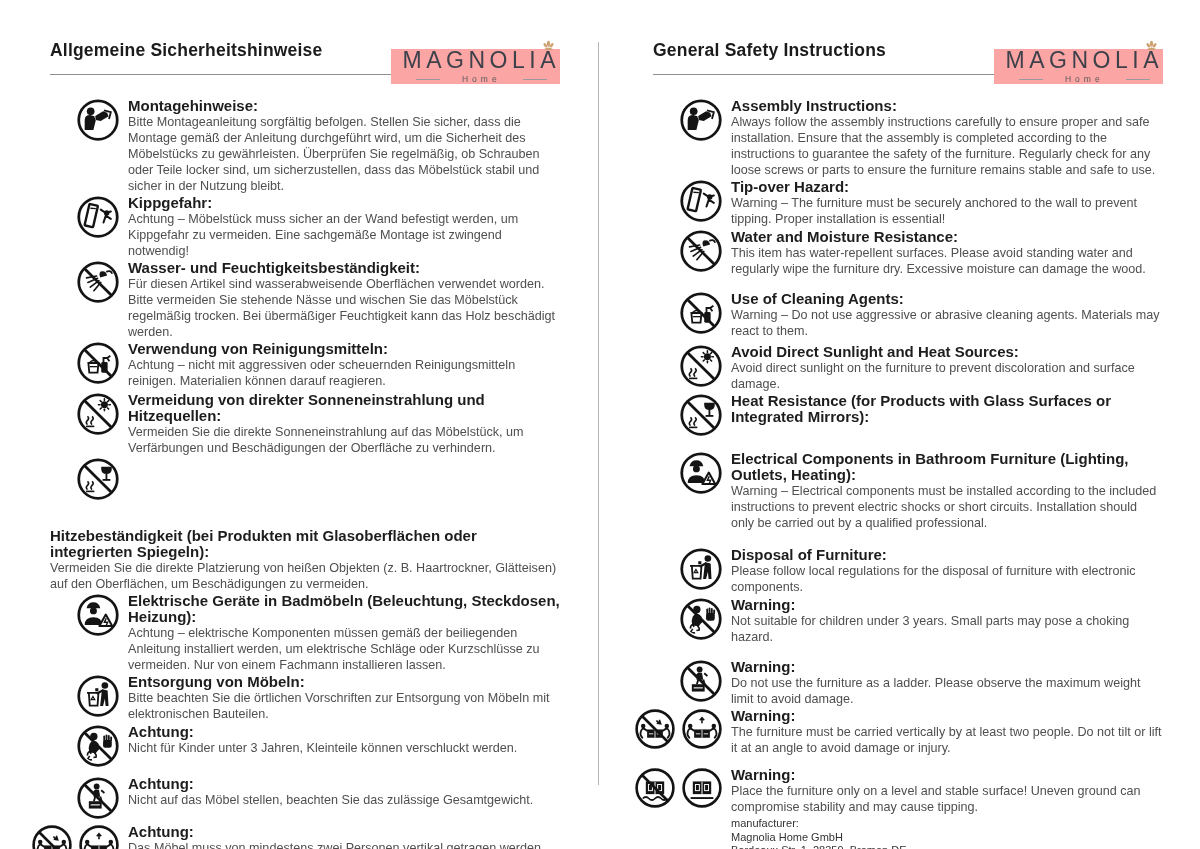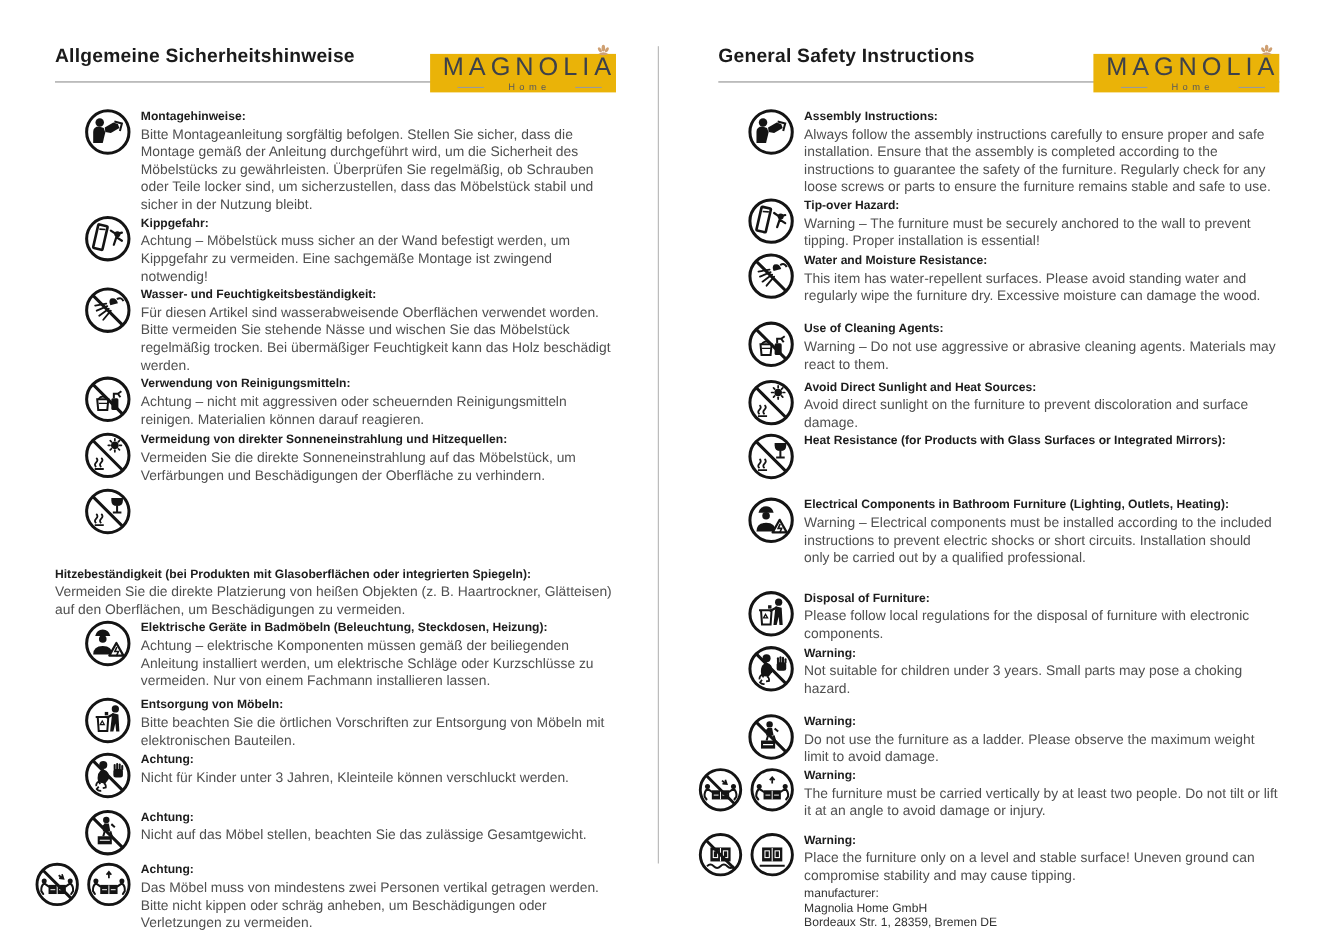--- a/index.html
+++ b/index.html
@@ -9,35 +9,35 @@
   }
   .divider { position:absolute; left:598px; top:42px; bottom:64px; width:1px; background:var(--divider,#b5b5b5); }
 
   .col { position:absolute; top:40px; width:510px; }
   .col-left  { left:50px; }
   .col-right { left:653px; }
 
   .col-header { position:relative; border-bottom:1px solid #8f8f8f; height:34px; margin-bottom:22px; }
   .col-title { margin:0; font-size:17.5px; font-weight:bold; color:#1b1b1b; letter-spacing:.2px; }
 
-  .logo { position:absolute; right:0; bottom:-10px; background:#eab308; padding-left:12px; text-align:right; }
+  .logo { position:absolute; right:0; bottom:-10px; background:#fca5a5; padding-left:12px; text-align:right; }
   .logo-word { position:relative; font-size:23px; letter-spacing:4.5px; color:var(--brand,#3d414a); line-height:1; }
   .logo-flower { position:absolute; top:-9px; right:4px; width:15px; height:12px; }
   .logo-sub { display:flex; align-items:center; justify-content:center; gap:22px; margin-top:2px; }
   .logo-sub-text { font-size:8.5px; letter-spacing:4px; color:#5a5a5a; }
   .logo-dash { width:24px; height:1px; background:#9a9a9a; }
 
   .row { display:flex; align-items:flex-start; }
   .icons { flex:0 0 70px; width:70px; display:flex; justify-content:flex-end; gap:5px; margin-right:8px; padding-top:1px; }
   .icon-wrap { display:block; flex:0 0 auto; }
   .picto { display:block; width:44px; height:44px; color:#141414; }
   .row.multi .picto { width:42px; height:42px; }
 
   .text { flex:1 1 auto; min-width:0; padding-top:1px; }
-  .item-title { font-size:11px; font-weight:bold; color:#1d1d1d; line-height:16px; }
+  .item-title { font-size:15px; font-weight:bold; color:#1d1d1d; line-height:16px; }
   .item-body  { font-size:12.6px; color:#4f4f4f; line-height:16px; }
 
   .footer { margin-left:78px; margin-top:1px; font-size:11px; line-height:13.5px; color:#333; }
 </style>
 </head>
 <body>
 
 <div class="page" style="--flower: #cfa072; --brand: #3d414a; --divider: #b5b5b5;">
   <div class="divider"></div>
   <section class="col col-left">

